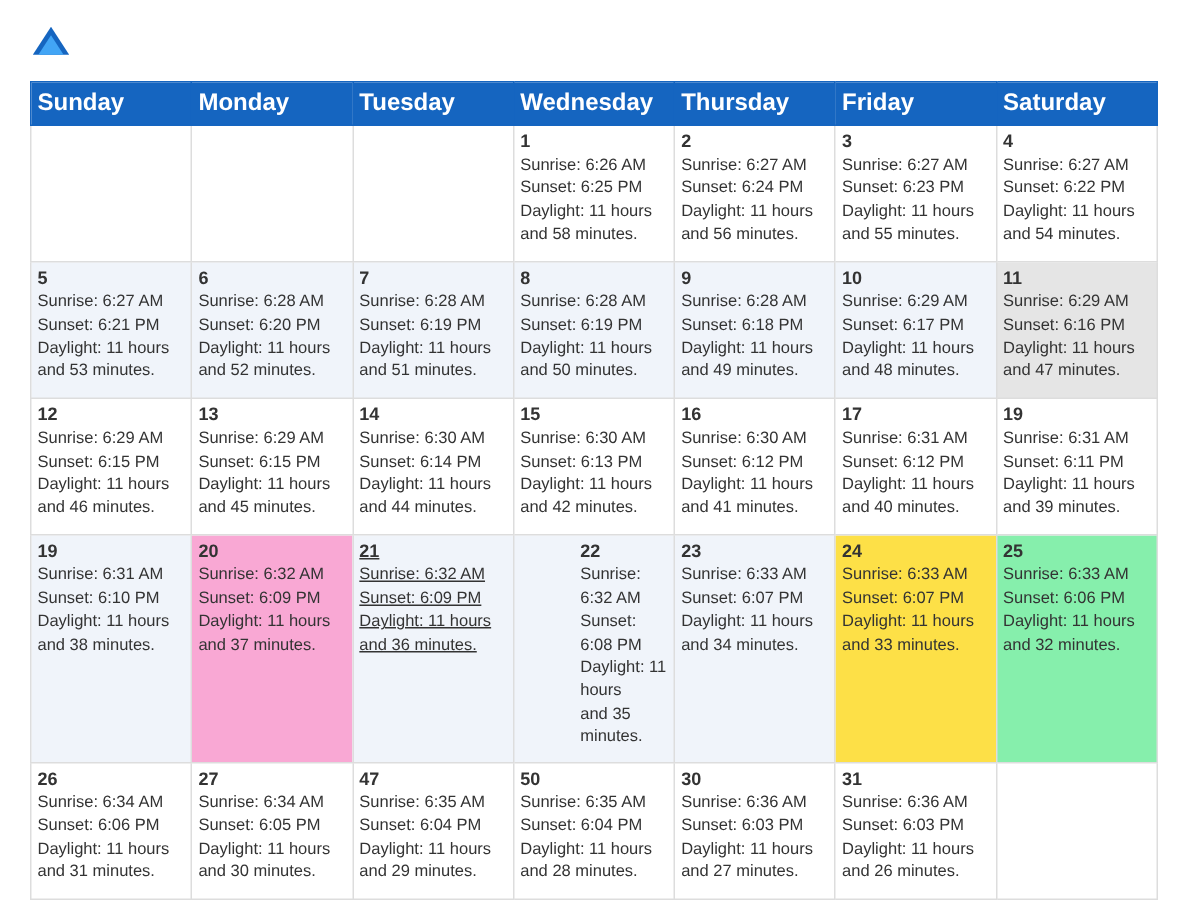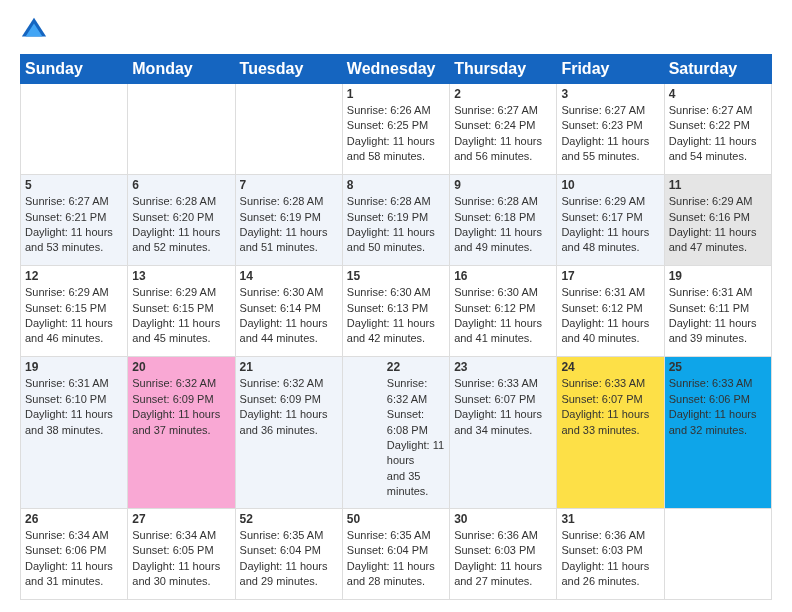--- a/index.html
+++ b/index.html
@@ -271,21 +271,21 @@
 Daylight: 11 hours
 and 38 minutes.</div>
           </td>
           <td style="background: #f9a8d4;">
             <span class="day-num">20</span>
             <div class="day-info" style="white-space: pre-line;">Sunrise: 6:32 AM
 Sunset: 6:09 PM
 Daylight: 11 hours
 and 37 minutes.</div>
           </td>
-          <td style="background: rgb(240, 244, 250);">
+          <td style="background: rgb(240, 244, 250); text-decoration: underline;">
             <span class="day-num">21</span>
             <div class="day-info" style="white-space: pre-line;">Sunrise: 6:32 AM
 Sunset: 6:09 PM
 Daylight: 11 hours
 and 36 minutes.</div>
           </td>
           <td style="background: rgb(240, 244, 250); padding-left: 44px;">
             <span class="day-num">22</span>
             <div class="day-info" style="white-space: pre-line;">Sunrise: 6:32 AM
 Sunset: 6:08 PM
@@ -299,21 +299,21 @@
 Daylight: 11 hours
 and 34 minutes.</div>
           </td>
           <td style="background: #fde047;">
             <span class="day-num">24</span>
             <div class="day-info" style="white-space: pre-line;">Sunrise: 6:33 AM
 Sunset: 6:07 PM
 Daylight: 11 hours
 and 33 minutes.</div>
           </td>
-          <td style="background: #0ea5e9;">
+          <td style="background: #86efac;">
             <span class="day-num">25</span>
             <div class="day-info" style="white-space: pre-line;">Sunrise: 6:33 AM
 Sunset: 6:06 PM
 Daylight: 11 hours
 and 32 minutes.</div>
           </td>
         </tr>
         <tr>
           <td>
             <span class="day-num">26</span>
@@ -323,21 +323,21 @@
 and 31 minutes.</div>
           </td>
           <td>
             <span class="day-num">27</span>
             <div class="day-info" style="white-space: pre-line;">Sunrise: 6:34 AM
 Sunset: 6:05 PM
 Daylight: 11 hours
 and 30 minutes.</div>
           </td>
           <td>
-            <span class="day-num">52</span>
+            <span class="day-num">47</span>
             <div class="day-info" style="white-space: pre-line;">Sunrise: 6:35 AM
 Sunset: 6:04 PM
 Daylight: 11 hours
 and 29 minutes.</div>
           </td>
           <td>
             <span class="day-num">50</span>
             <div class="day-info" style="white-space: pre-line;">Sunrise: 6:35 AM
 Sunset: 6:04 PM
 Daylight: 11 hours

